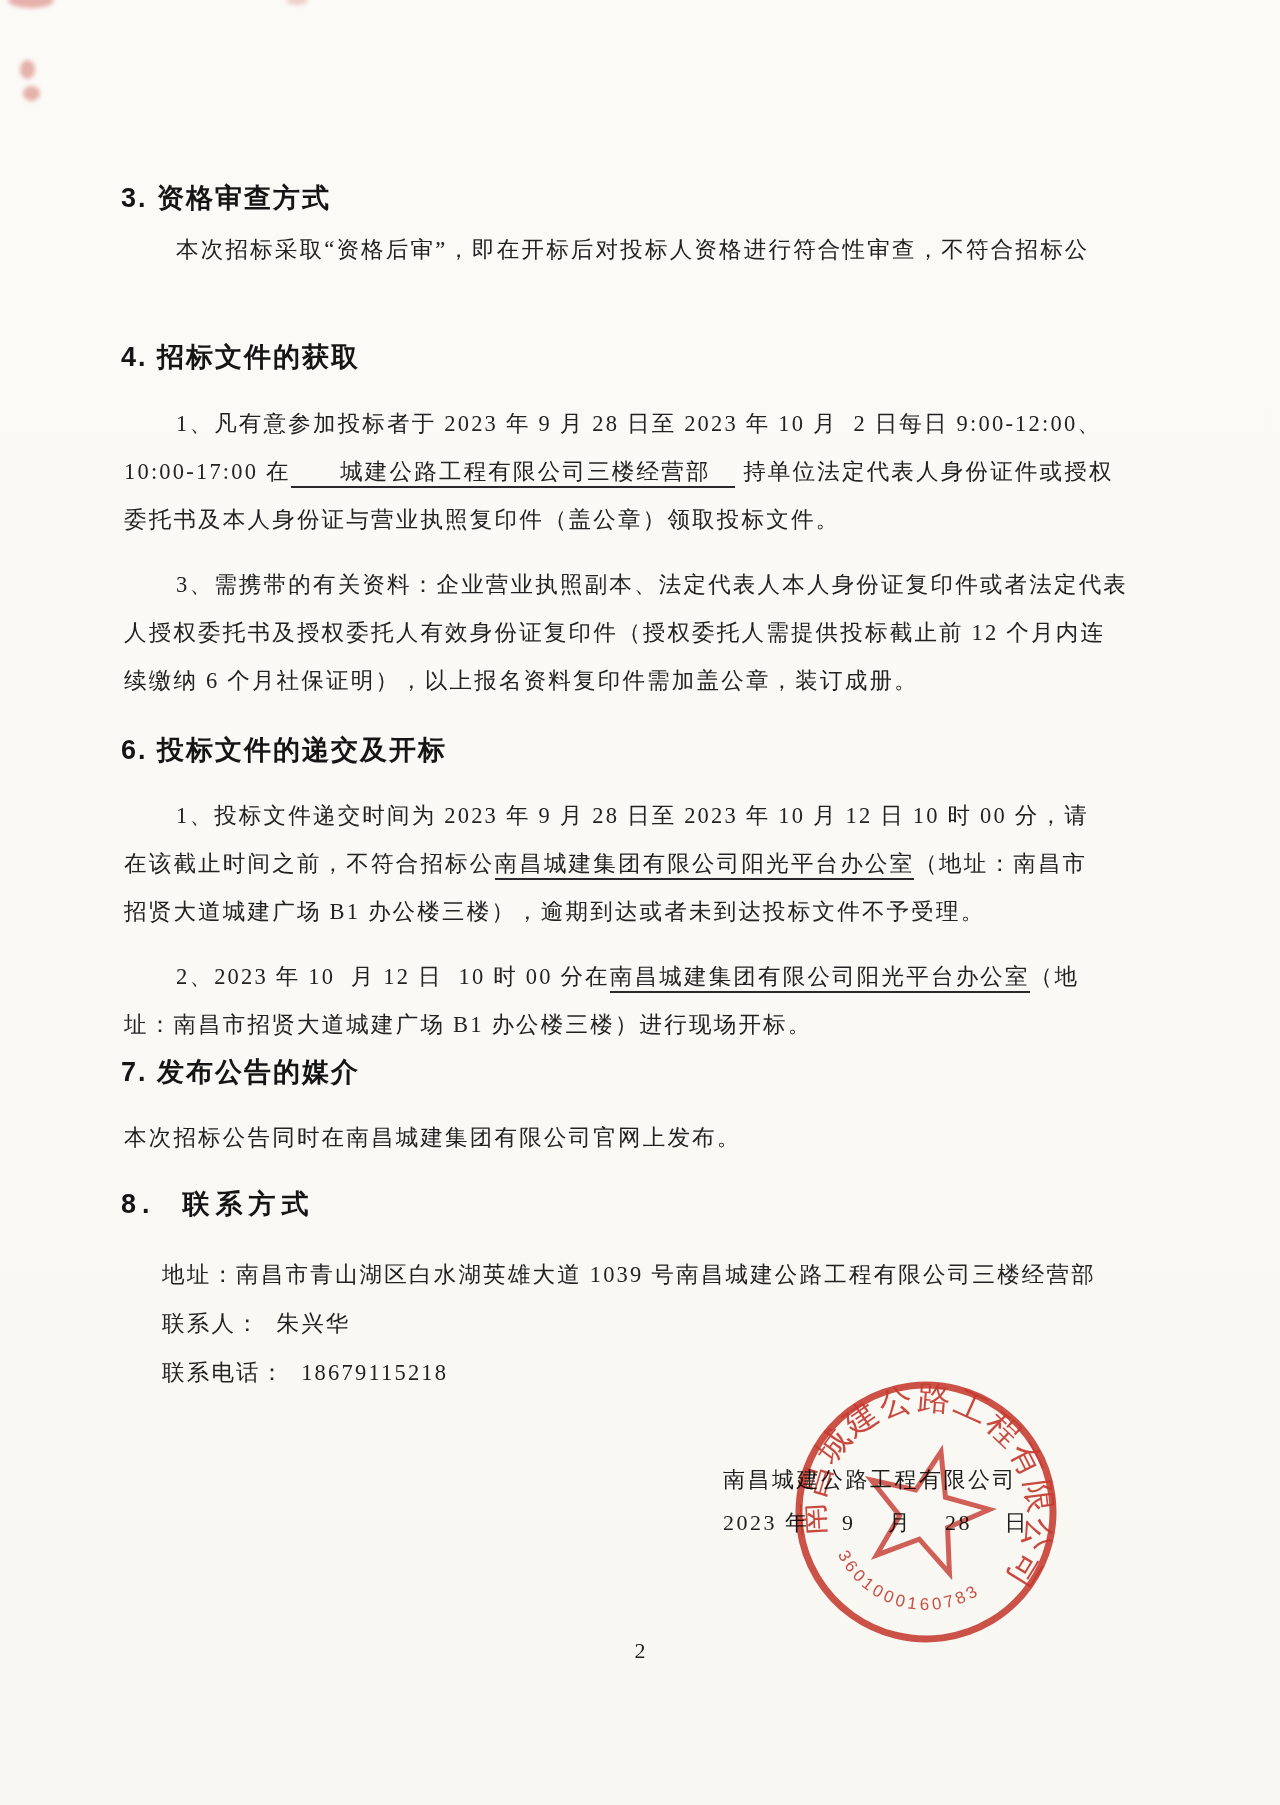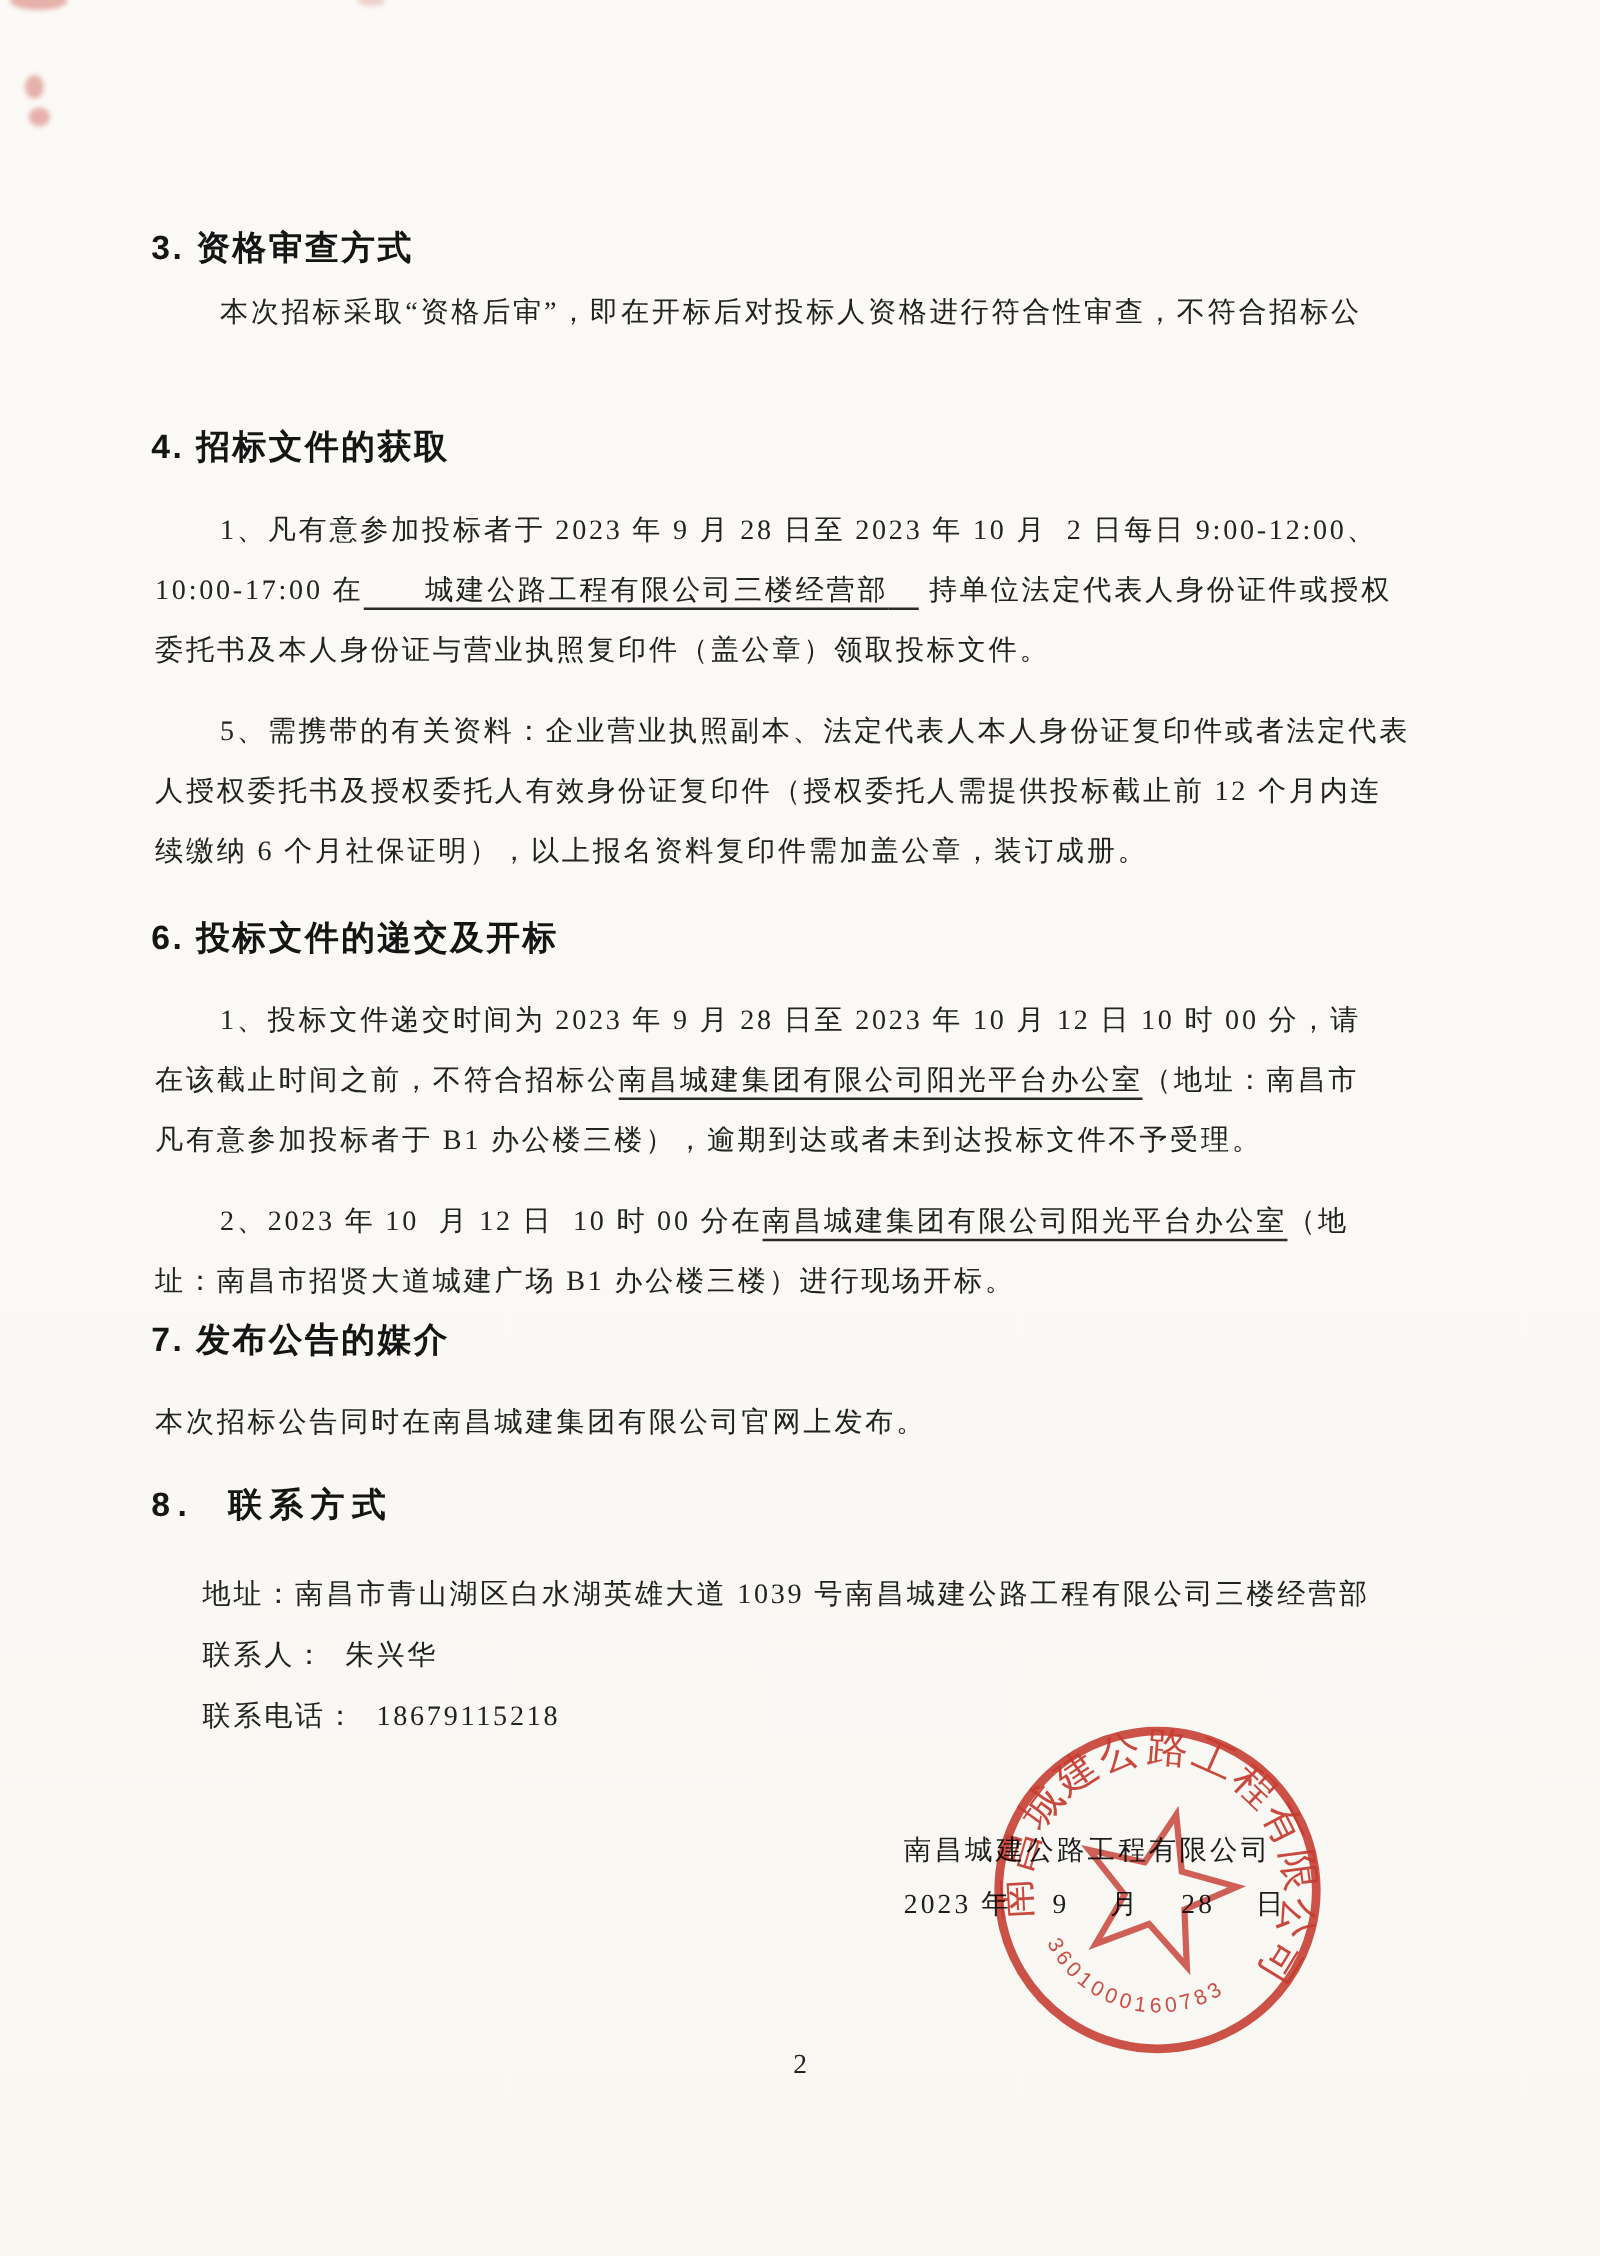--- a/index.html
+++ b/index.html
@@ -68,30 +68,30 @@
   <div class="h h-s3">3. 资格审查方式</div>
   <div class="blk blk-s3">
       <div class="tline ind"><span>本次招标采取“资格后审”，即在开标后对投标人资格进行符合性审查，不符合招标公</span></div>
     </div>
 
   <div class="h h-s4">4. 招标文件的获取</div>
   <div class="blk blk-s4">
       <div class="tline ind"><span>1、凡有意参加投标者于 2023 年 9 月 28 日至 2023 年 10 月  2 日每日 9:00-12:00、</span></div>
       <div class="tline"><span>10:00-17:00 在</span><span class="u">　　</span><span class="u">城建公路工程有限公司三楼经营部</span><span class="u">　</span><span> 持单位法定代表人身份证件或授权</span></div>
       <div class="tline"><span>委托书及本人身份证与营业执照复印件（盖公章）领取投标文件。</span></div>
-      <div class="tline ind gap"><span>5、需携带的有关资料：企业营业执照副本、法定代表人本人身份证复印件或者法定代表</span></div>
+      <div class="tline ind gap"><span>3、需携带的有关资料：企业营业执照副本、法定代表人本人身份证复印件或者法定代表</span></div>
       <div class="tline"><span>人授权委托书及授权委托人有效身份证复印件（授权委托人需提供投标截止前 12 个月内连</span></div>
       <div class="tline"><span>续缴纳 6 个月社保证明），以上报名资料复印件需加盖公章，装订成册。</span></div>
     </div>
 
   <div class="h h-s6">6. 投标文件的递交及开标</div>
   <div class="blk blk-s6">
       <div class="tline ind"><span>1、投标文件递交时间为 2023 年 9 月 28 日至 2023 年 10 月 12 日 10 时 00 分，请</span></div>
       <div class="tline"><span>在该截止时间之前，不符合招标公</span><span class="u">南昌城建集团有限公司阳光平台办公室</span><span>（地址：南昌市</span></div>
-      <div class="tline"><span>凡有意参加投标者于 B1 办公楼三楼），逾期到达或者未到达投标文件不予受理。</span></div>
+      <div class="tline"><span>招贤大道城建广场 B1 办公楼三楼），逾期到达或者未到达投标文件不予受理。</span></div>
       <div class="tline ind gap"><span>2、2023 年 10  月 12 日  10 时 00 分在</span><span class="u">南昌城建集团有限公司阳光平台办公室</span><span>（地</span></div>
       <div class="tline"><span>址：南昌市招贤大道城建广场 B1 办公楼三楼）进行现场开标。</span></div>
     </div>
 
   <div class="h h-s7">7. 发布公告的媒介</div>
   <div class="blk blk-s7">
       <div class="tline"><span>本次招标公告同时在南昌城建集团有限公司官网上发布。</span></div>
     </div>
 
   <div class="h h-s8">8.  联系方式</div>

